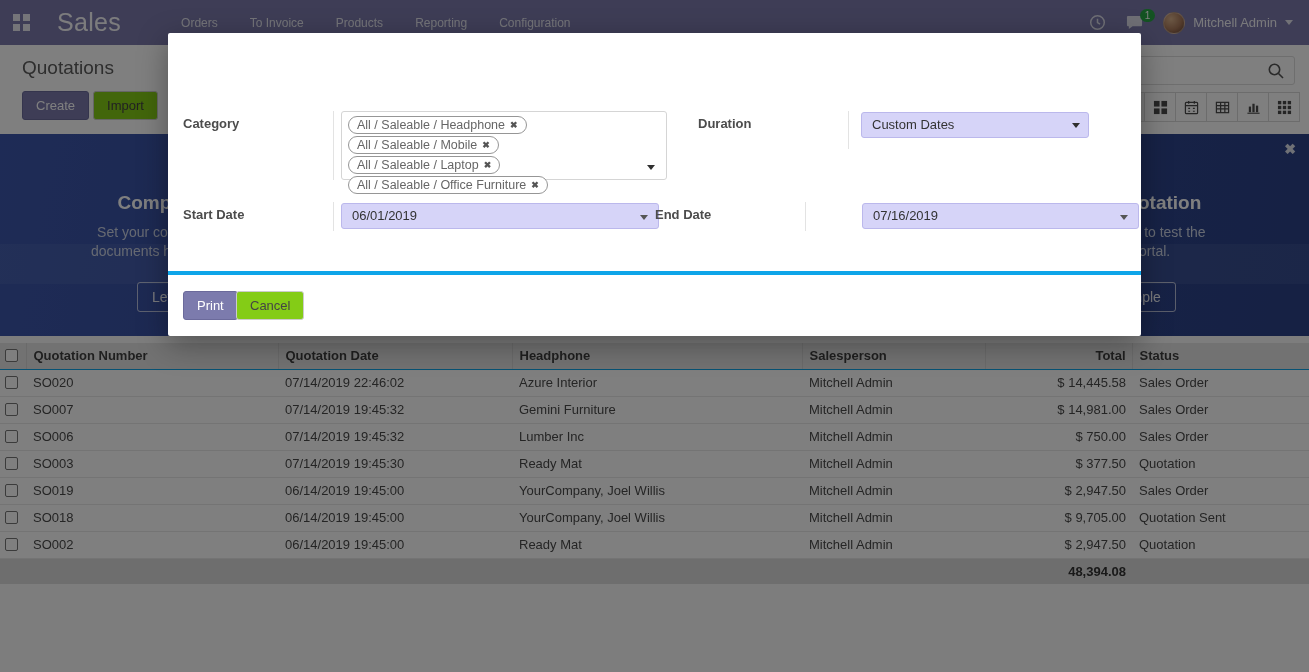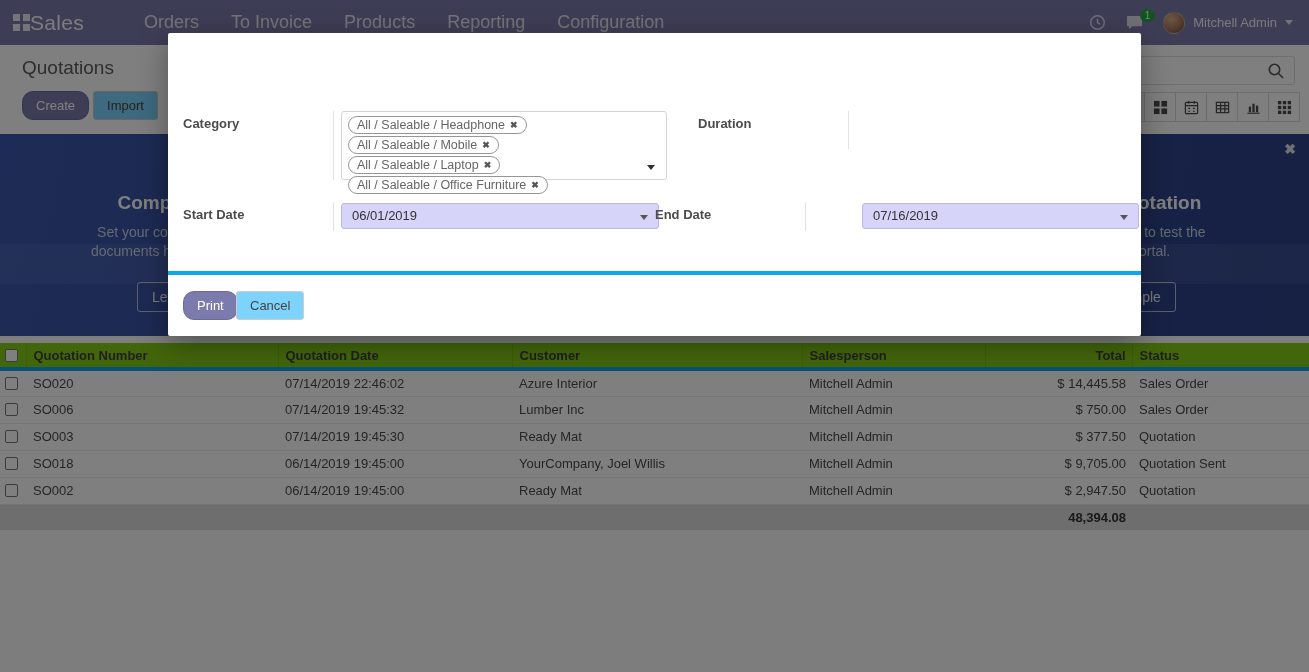--- a/index.html
+++ b/index.html
@@ -4,60 +4,60 @@
 <style>
   * { margin:0; padding:0; box-sizing:border-box; }
   html,body { background:#444; }
   body { font-family:"Liberation Sans", sans-serif; }
   .screen { position:relative; width:1309px; height:672px; margin:0 auto; background:#fafafa; overflow:hidden; }
 
   
   .navbar { position:absolute; top:0; left:0; right:0; height:45px; background:#7c7bad; display:flex; align-items:center; color:#fff; z-index:1; }
   .apps-icon { margin-left:13px; width:17px; height:17px; display:grid; grid-template-columns:7px 7px; grid-template-rows:7px 7px; gap:3px; cursor:pointer; }
   .apps-icon span { background:rgba(255,255,255,0.85); }
-  .app-name { font-size:21px; color:rgba(255,255,255,0.95); letter-spacing:0.3px; }
+  .app-name { margin-left:27px; font-size:25px; color:rgba(255,255,255,0.95); letter-spacing:0.3px; }
   .nav-menu { display:flex; list-style:none; margin-left:60px; gap:32px; }
-  .nav-menu li { font-size:18px; color:rgba(255,255,255,0.82); cursor:pointer;text-align:right; }
+  .nav-menu li { font-size:12px; color:rgba(255,255,255,0.82); cursor:pointer;text-align:right; }
   .nav-right { margin-left:auto; display:flex; align-items:center; gap:20px; margin-right:16px; }
   .sysicon { width:17px; height:17px; color:rgba(255,255,255,0.75); cursor:pointer; position:relative; }
   .sysicon svg { width:100%; height:100%; display:block; }
   .msg-badge { position:absolute; top:-5px; right:-12px; background:#28a745; color:#fff; font-size:10px; line-height:13px; padding:0 5px; border-radius:8px; }
   .user-zone { display:flex; align-items:center; gap:8px; cursor:pointer; }
   .avatar { width:22px; height:22px; border-radius:50%; background:radial-gradient(circle at 35% 30%, #d8b08a 0%, #a9795a 55%, #5f3f2e 100%); border:1px solid rgba(255,255,255,0.3); }
   .user-name { font-size:13px; color:rgba(255,255,255,0.9); }
   .caret-down { width:0; height:0; border-left:4px solid transparent; border-right:4px solid transparent; border-top:5px solid rgba(255,255,255,0.8); }
 
   
   .control-panel { position:absolute; top:45px; left:0; right:0; height:89px; background:#fff; z-index:1; }
   .page-title { position:absolute; left:22px; top:12px; font-size:19px; color:#5c5c5c; }
   .cp-buttons { position:absolute; left:22px; top:46px; display:flex; gap:4px; }
   .btn { font-size:13px; border-radius:3px; padding:6px 13px; cursor:pointer; border:1px solid transparent; }
-  .btn-primary { background:#7c7bad; border-color:#6b6a9b; color:#fff;border-radius:11px; }
-  .btn-default { background:#7dd3fc; border-color:#ccc; color:#444; }
+  .btn-primary { background:#7c7bad; border-color:#6b6a9b; color:#fff; }
+  .btn-default { background:#84cc16; border-color:#ccc; color:#444; }
   .search-box { position:absolute; right:14px; top:11px; width:695px; height:29px; border:1px solid #dcdcdc; border-radius:3px; background:#fff; }
   .search-box .mag { position:absolute; right:9px; top:5px; width:18px; height:18px; color:#555; cursor:pointer; }
   .view-switcher { position:absolute; right:9px; top:47px; display:flex; }
   .vs-btn { width:32px; height:30px; border:1px solid #d8d8d8; margin-left:-1px; background:#fff; display:flex; align-items:center; justify-content:center; color:#4a4a4a; cursor:pointer; }
   .vs-btn.active { background:#f1f1f1; }
   .vs-btn svg { width:15px; height:15px; }
 
   
   .banner { position:absolute; top:134px; left:0; right:0; height:202px; background:linear-gradient(100deg, #3d57ac 0%, #334b9a 45%, #2c4288 100%); overflow:hidden; z-index:1; }
   .banner .streak { position:absolute; top:0; bottom:0; background:rgba(10,18,48,0.22); }
   .banner .glow { position:absolute; left:0; right:0; top:110px; height:40px; background:rgba(160,180,220,0.10); }
   .banner-step { position:absolute; top:58px; width:300px; text-align:center; color:#fff; }
   .banner-step .bs-title { font-size:19px; font-weight:bold; color:#fff; }
   .banner-step .bs-desc { margin-top:9px; font-size:14px; line-height:19px; color:#ccd3e4; }
   .banner-btn { display:inline-block; margin-top:21px; padding:6px 14px; font-size:14px; color:#f2f4fa; background:transparent; border:1px solid rgba(255,255,255,0.65); border-radius:3px; cursor:pointer; }
   .banner-close { position:absolute; top:7px; right:13px; font-size:14px; font-weight:bold; color:#dfe2ec; cursor:pointer; }
 
   
   .table-area { position:absolute; top:343px; left:0; right:0; z-index:1; }
   table { width:1309px; border-collapse:collapse; table-layout:fixed; font-size:13px; color:#4a4a4a; }
-  thead th { background:#84cc16; font-weight:bold; color:#3f3f3f; text-align:left; height:26px; padding:0 0 0 7px; border-right:1px solid rgba(0,0,0,0.07); border-bottom:4px solid #0ea5e9; }
+  thead th { background:#e5e5e5; font-weight:bold; color:#3f3f3f; text-align:left; height:26px; padding:0 0 0 7px; border-right:1px solid rgba(0,0,0,0.07); border-bottom:1px solid #0ea5e9; }
   thead th:last-child { border-right:none; }
   tbody td { background:#fff; height:27px; padding:0 0 0 7px; border-bottom:1px solid #e9e9e9; overflow:hidden; white-space:nowrap; }
   tfoot td { background:#dcdcdc; height:26px; font-weight:bold; color:#333; border-top:1px solid #bdbdbd; }
   .col-total { text-align:right; padding-right:6px; }
   .checkbox { width:13px; height:13px; border:1px solid #767676; border-radius:2px; background:#fff; margin-left:5px; cursor:pointer; }
 
   
   .overlay { position:absolute; inset:0; background:rgba(0,0,0,0.5); z-index:10; }
   .modal { position:absolute; left:168px; top:33px; width:973px; height:303px; background:#fff; border-radius:2px; box-shadow:0 8px 30px rgba(0,0,0,0.35); z-index:20; }
   .modal-header { position:relative; height:44px; border-bottom:1px solid #e5e5e5; }
@@ -218,21 +218,21 @@
           <col style="width:147px">
           <col style="width:177px">
       </colgroup>
       <thead>
         <tr>
           <th style="padding-left:0;">
               <div class="checkbox"></div>
             </th>
           <th>Quotation Number</th>
           <th>Quotation Date</th>
-          <th>Customer</th>
+          <th>Headphone</th>
           <th>Salesperson</th>
           <th class="col-total">Total</th>
           <th>Status</th>
         </tr>
       </thead>
       <tbody>
         <tr>
           <td style="padding-left:0;">
               <div class="checkbox"></div>
             </td>
@@ -240,37 +240,59 @@
           <td>07/14/2019 22:46:02</td>
           <td>Azure Interior</td>
           <td>Mitchell Admin</td>
           <td class="col-total">$ 14,445.58</td>
           <td>Sales Order</td>
         </tr>
         <tr>
           <td style="padding-left:0;">
               <div class="checkbox"></div>
             </td>
+          <td>SO007</td>
+          <td>07/14/2019 19:45:32</td>
+          <td>Gemini Furniture</td>
+          <td>Mitchell Admin</td>
+          <td class="col-total">$ 14,981.00</td>
+          <td>Sales Order</td>
+        </tr>
+        <tr>
+          <td style="padding-left:0;">
+              <div class="checkbox"></div>
+            </td>
           <td>SO006</td>
           <td>07/14/2019 19:45:32</td>
           <td>Lumber Inc</td>
           <td>Mitchell Admin</td>
           <td class="col-total">$ 750.00</td>
           <td>Sales Order</td>
         </tr>
         <tr>
           <td style="padding-left:0;">
               <div class="checkbox"></div>
             </td>
           <td>SO003</td>
           <td>07/14/2019 19:45:30</td>
           <td>Ready Mat</td>
           <td>Mitchell Admin</td>
           <td class="col-total">$ 377.50</td>
           <td>Quotation</td>
+        </tr>
+        <tr>
+          <td style="padding-left:0;">
+              <div class="checkbox"></div>
+            </td>
+          <td>SO019</td>
+          <td>06/14/2019 19:45:00</td>
+          <td>YourCompany, Joel Willis</td>
+          <td>Mitchell Admin</td>
+          <td class="col-total">$ 2,947.50</td>
+          <td>Sales Order</td>
         </tr>
         <tr>
           <td style="padding-left:0;">
               <div class="checkbox"></div>
             </td>
           <td>SO018</td>
           <td>06/14/2019 19:45:00</td>
           <td>YourCompany, Joel Willis</td>
           <td>Mitchell Admin</td>
           <td class="col-total">$ 9,705.00</td>
@@ -323,20 +345,24 @@
         </span>
       <span class="tag">
           <span>All / Saleable / Office Furniture</span>
           <span class="tag-x">✖</span>
         </span>
     </div>
     <span class="dd-caret" style="left:479px; top:132px;"></span>
 
     <div class="fld-label" style="left:530px; top:83px;">Duration</div>
     <div class="vline" style="left:680px; top:78px; height:38px;"></div>
+    <div class="lav-input" style="left:693px; top:79px; width:228px;">
+      <span>Custom Dates</span>
+      <span class="dd-caret" style="right:8px; top:10px; left:auto;"></span>
+    </div>
 
     <div class="fld-label" style="left:15px; top:174px;">Start Date</div>
     <div class="vline" style="left:165px; top:169px; height:29px;"></div>
     <div class="lav-input" style="left:173px; top:170px; width:318px;">
       <span>06/01/2019</span>
       <span class="dd-caret" style="right:10px; top:11px; left:auto; border-top-color:#555;"></span>
     </div>
 
     <div class="fld-label" style="left:487px; top:174px;">End Date</div>
     <div class="vline" style="left:637px; top:169px; height:29px;"></div>

